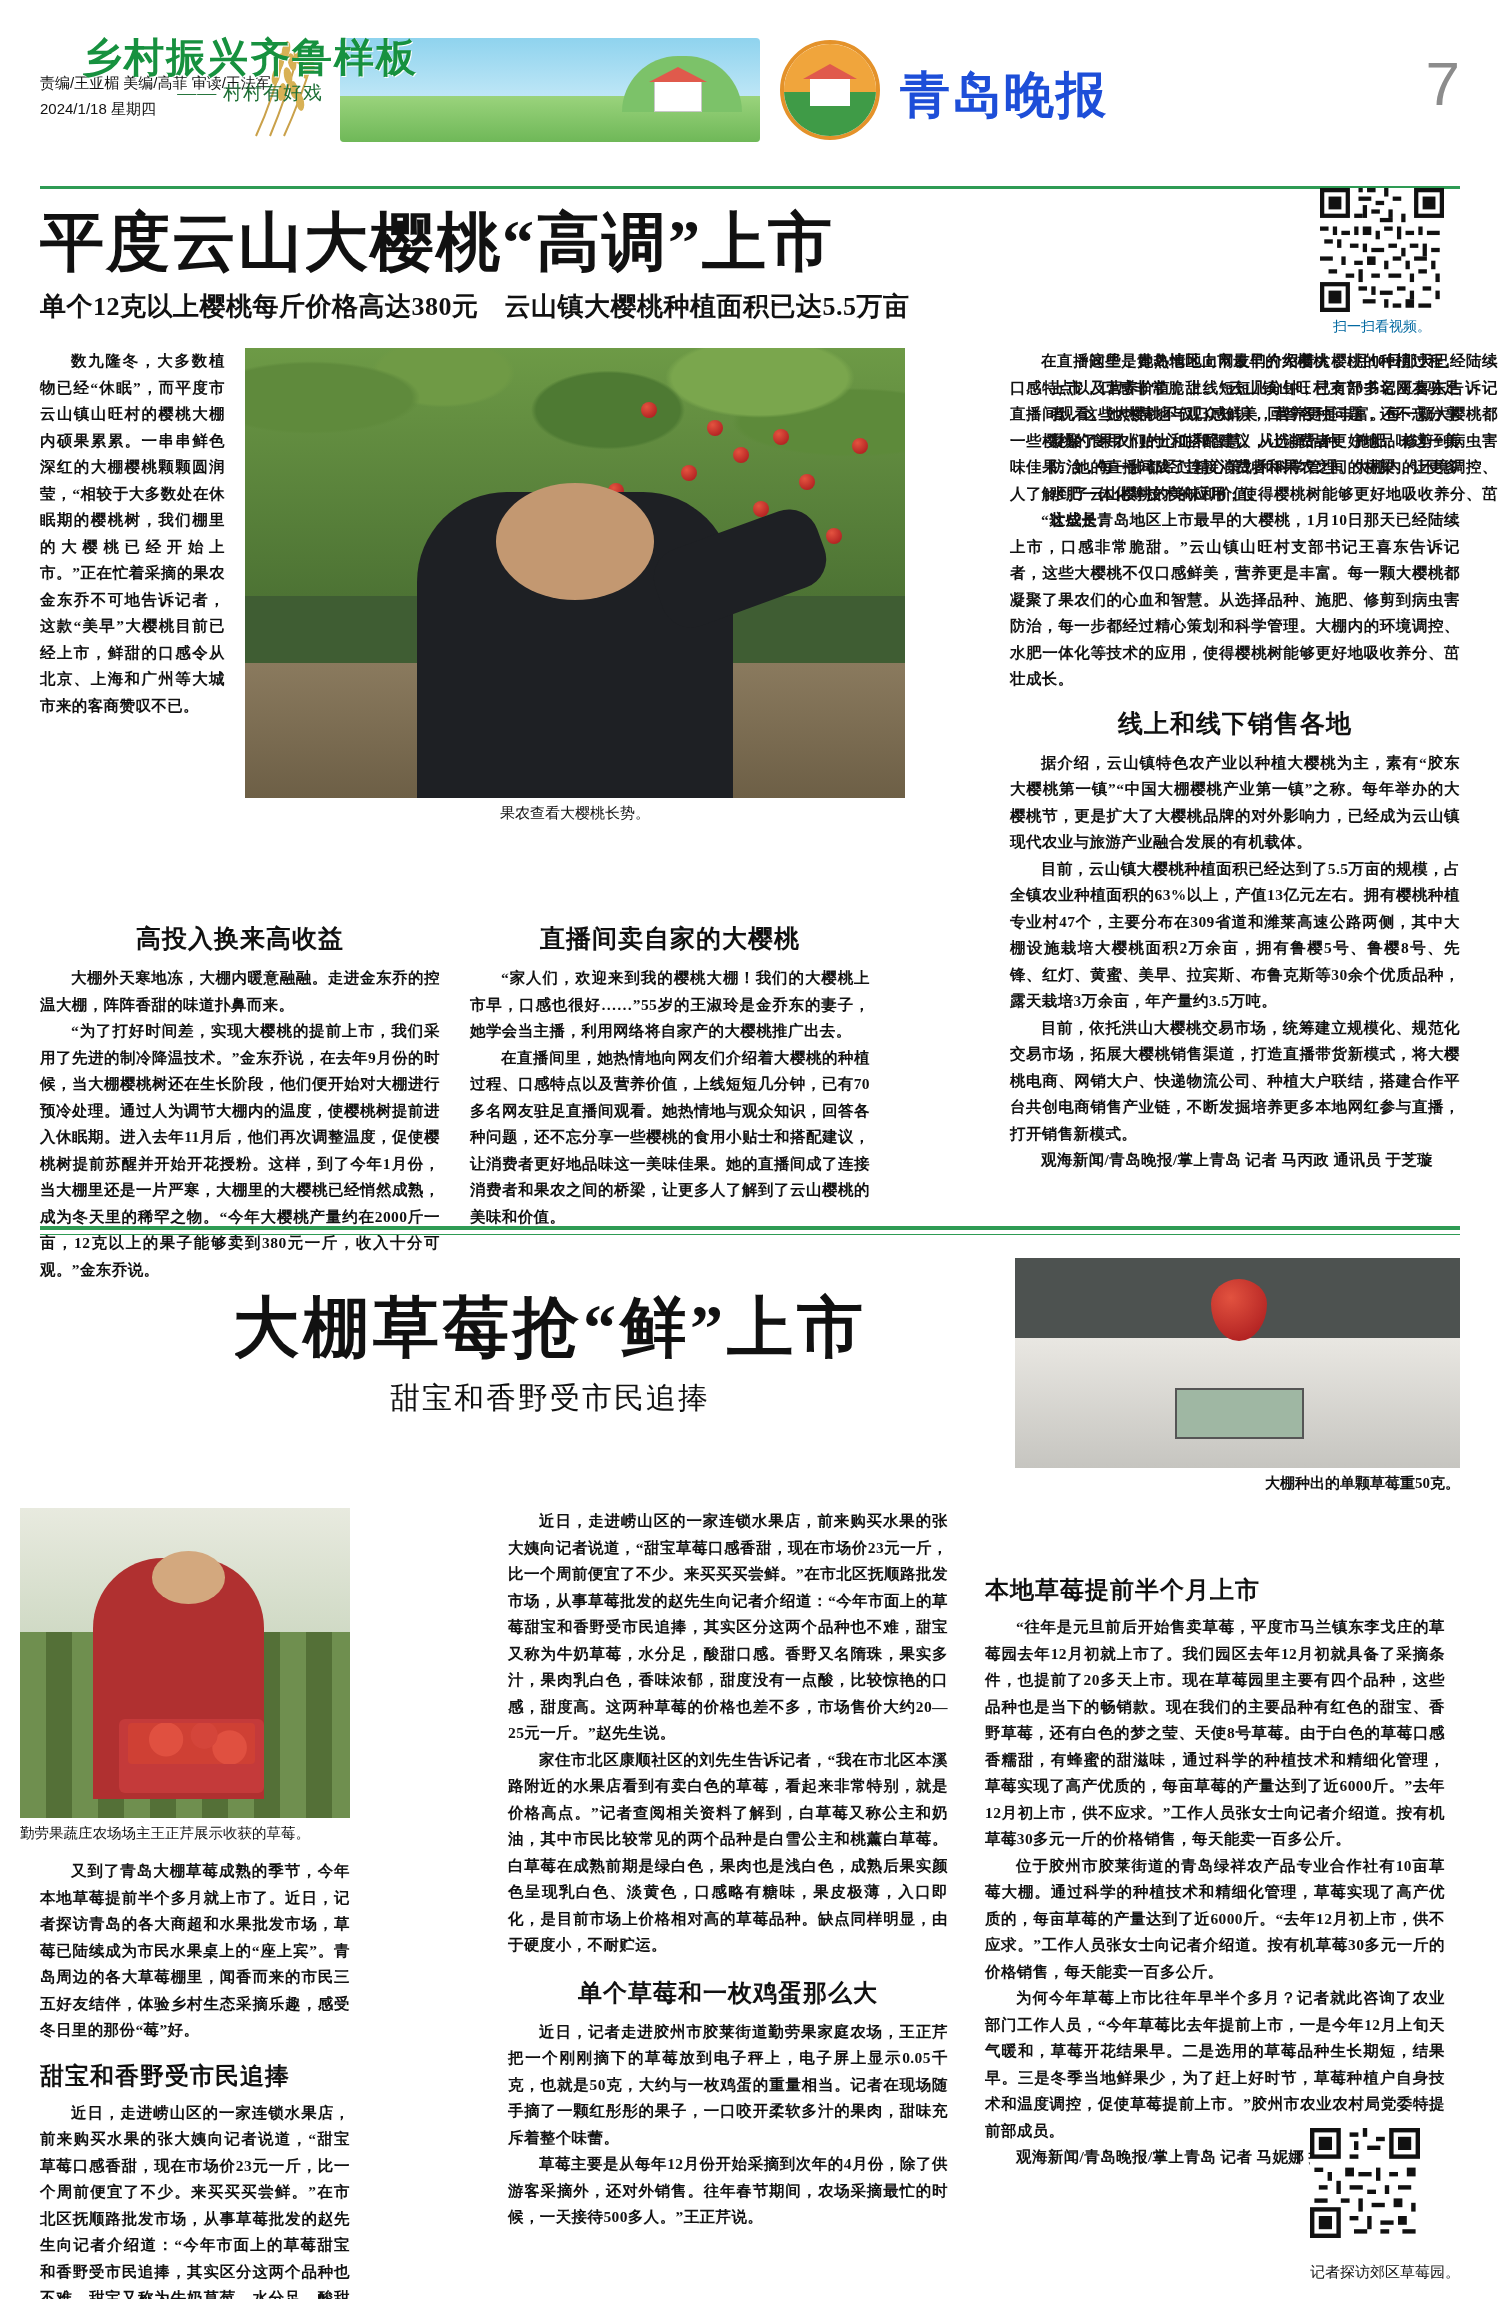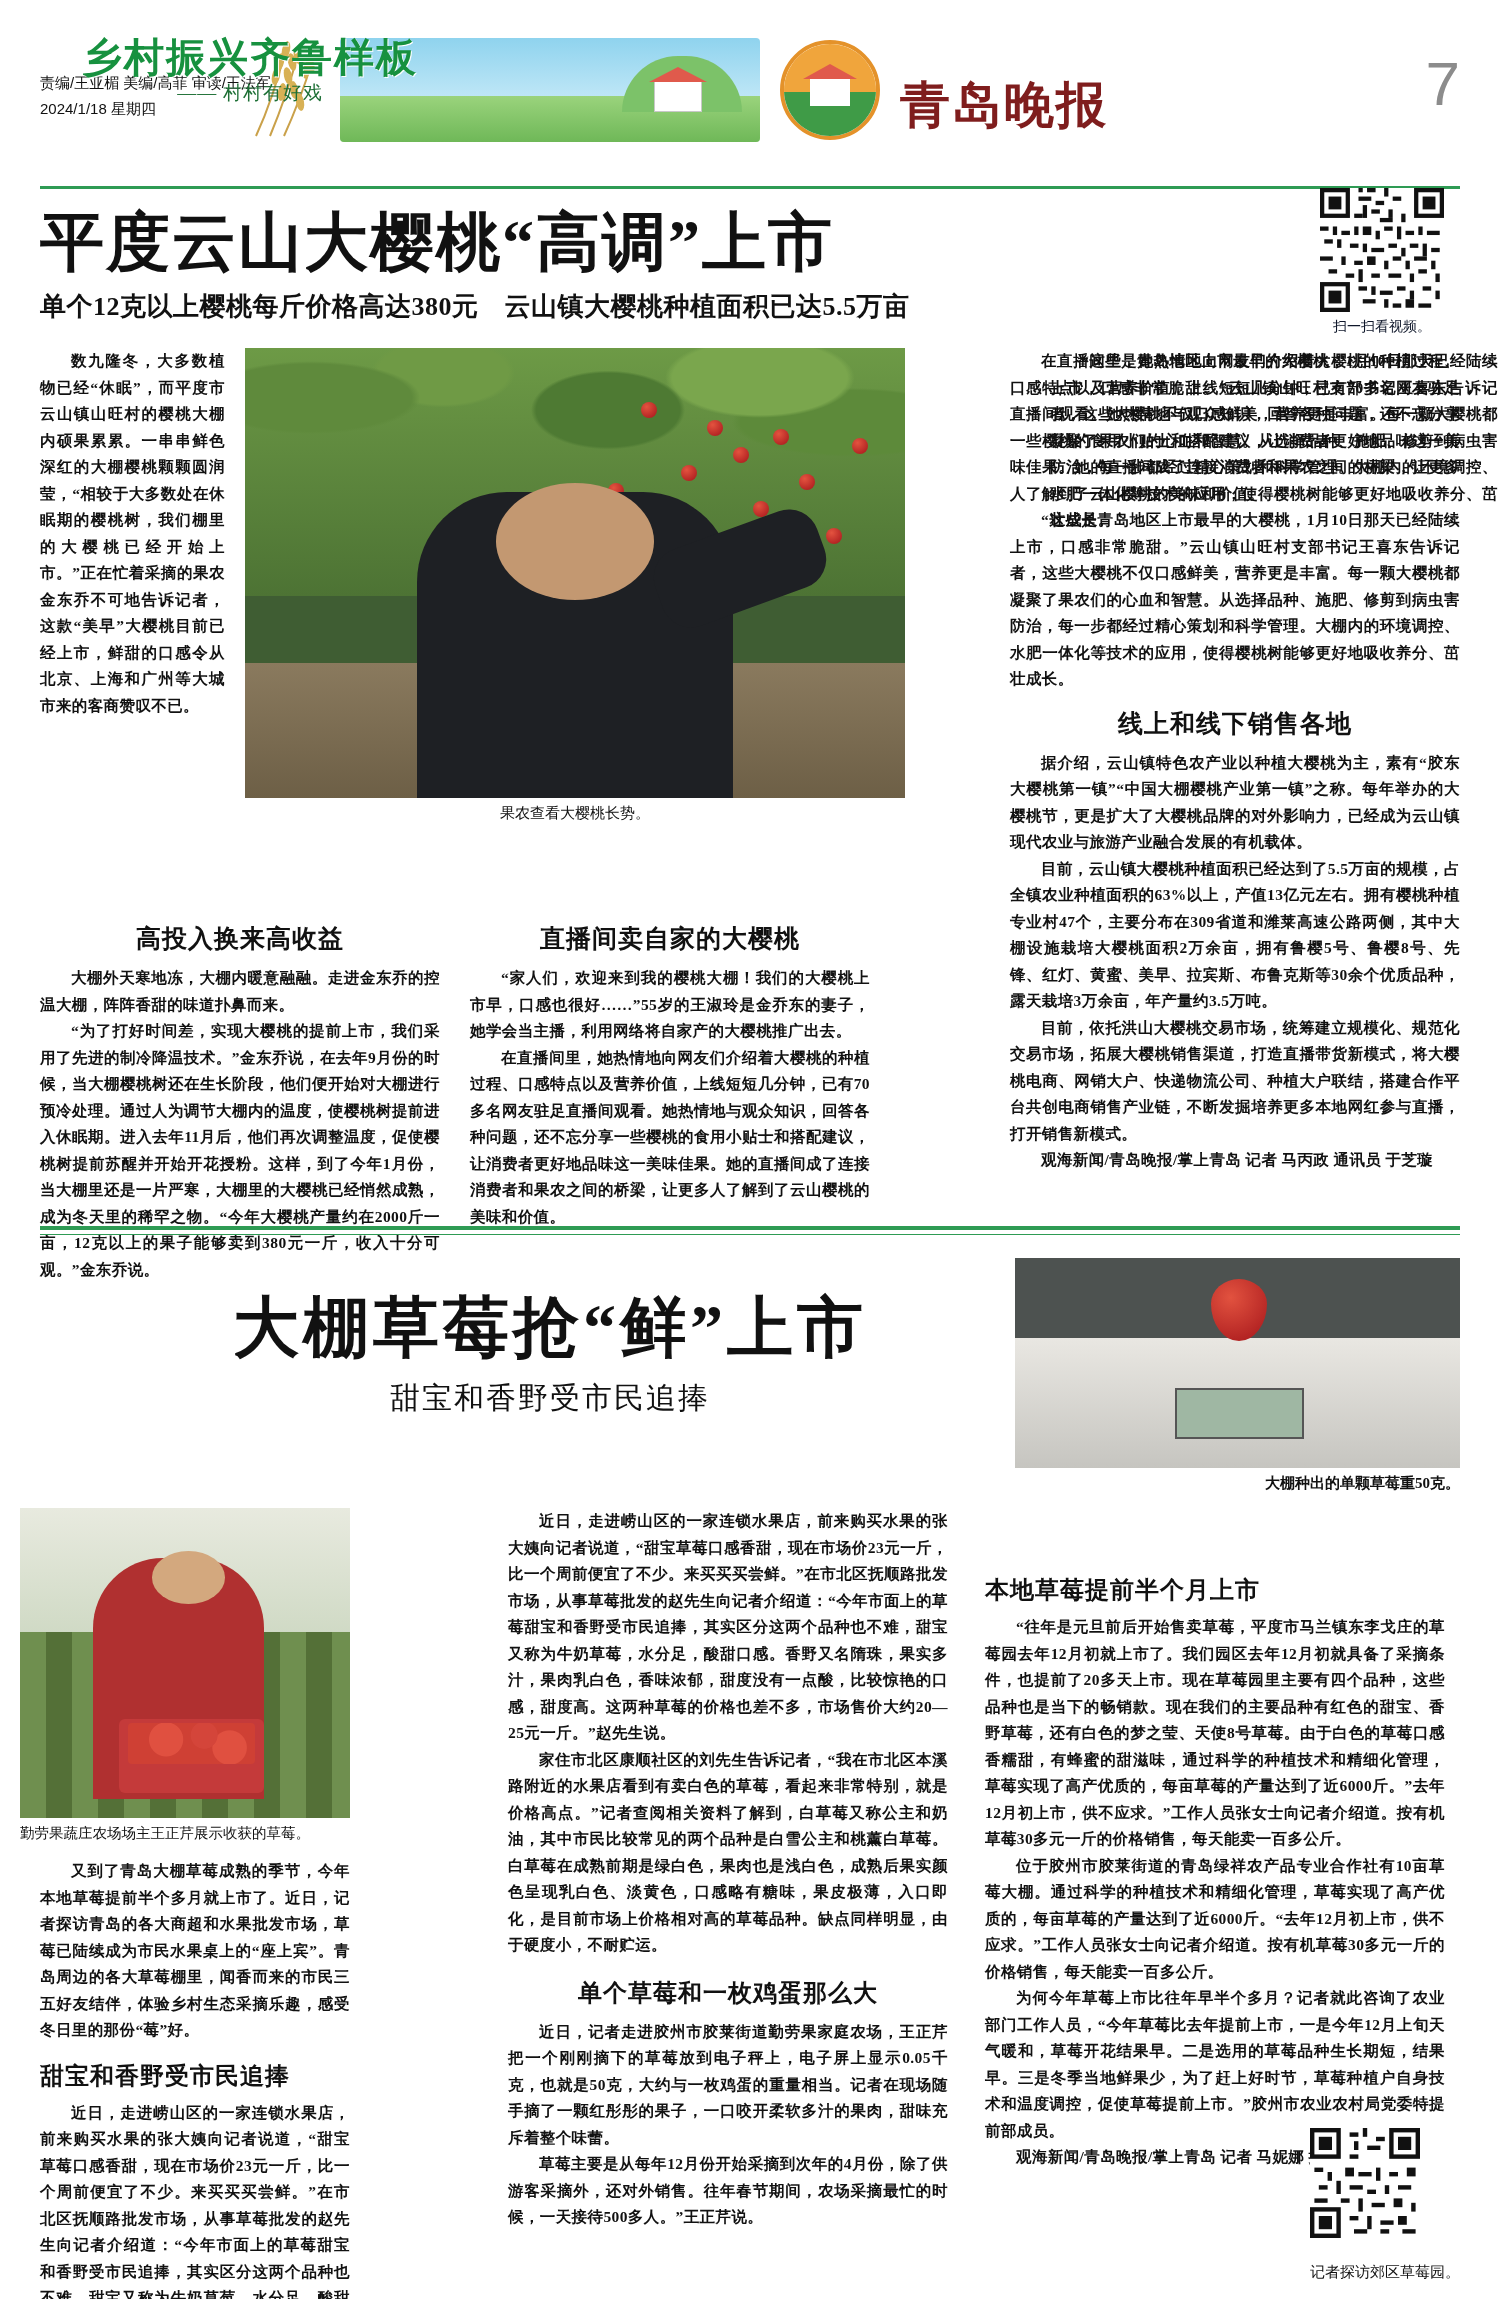--- a/index.html
+++ b/index.html
@@ -38,35 +38,35 @@
   }
   .logo-circle{
     position:absolute;left:740px;top:22px;width:100px;height:100px;border-radius:50%;
     background:#fff;border:4px solid #e4922a;box-sizing:border-box;overflow:hidden;
   }
   .logo-circle .sky{position:absolute;left:0;top:0;width:100%;height:52%;background:#f0a53c;}
   .logo-circle .ground{position:absolute;left:0;bottom:0;width:100%;height:48%;background:#3f9b47;}
   .logo-circle .hse{position:absolute;left:26px;top:34px;width:40px;height:28px;background:#fff;}
   .logo-circle .hse:after{content:"";position:absolute;left:-7px;top:-14px;width:0;height:0;border-left:27px solid transparent;border-right:27px solid transparent;border-bottom:15px solid #e05a4c;}
   .paper-name{
-    position:absolute;left:860px;top:54px;font-size:50px;font-weight:bold;color:#7f1d1d;letter-spacing:2px;
+    position:absolute;left:860px;top:44px;font-size:50px;font-weight:bold;color:#1d4ed8;letter-spacing:2px;
     font-family:"Liberation Serif",serif;
   }
   .page-num{position:absolute;right:0;top:30px;font-size:62px;color:#8c8c8c;font-family:"Liberation Sans",sans-serif;}
   .masthead-rule{position:absolute;left:40px;right:40px;top:168px;height:3px;background:#2e9b54;}
 
   
   .art1{position:absolute;left:40px;top:190px;width:1420px;}
   .headline1{font-size:64px;font-weight:bold;letter-spacing:2px;line-height:1.08;margin:0;}
   .subhead1{font-size:26px;margin-top:12px;letter-spacing:0.5px;font-weight:bold;}
   .subhead1 .gap{display:inline-block;width:26px;}
 
   .qr1{position:absolute;left:1280px;top:-20px;width:140px;}
   .qr-box{width:124px;height:124px;background:#fff;position:relative;}
-  .qr-cap{font-size:14px;margin-top:6px;text-align:center;width:124px;color:#0f172a;}
+  .qr-cap{font-size:14px;margin-top:6px;text-align:center;width:124px;color:#0369a1;}
 
   
   .cols1{position:absolute;left:40px;top:330px;width:1420px;height:560px;}
   .c1{position:absolute;left:0;top:0;width:185px;font-size:15.5px;line-height:26.5px;text-align:justify;letter-spacing:0.4px;}
   .photo1{position:absolute;left:205px;top:0;width:660px;height:450px;overflow:hidden;}
   .photo1-cap{position:absolute;left:205px;top:456px;width:660px;text-align:center;font-size:15px;}
   .h2{font-size:25px;font-weight:bold;text-align:center;margin:14px 0 10px 0;letter-spacing:1px;}
   .body{font-size:15.5px;line-height:26.5px;text-align:justify;letter-spacing:0.4px;font-weight:bold;}
   .body p{margin:0 0 0 0;text-indent:2em;}
   .col-c{position:absolute;left:1010px;top:0px;width:448px;}

